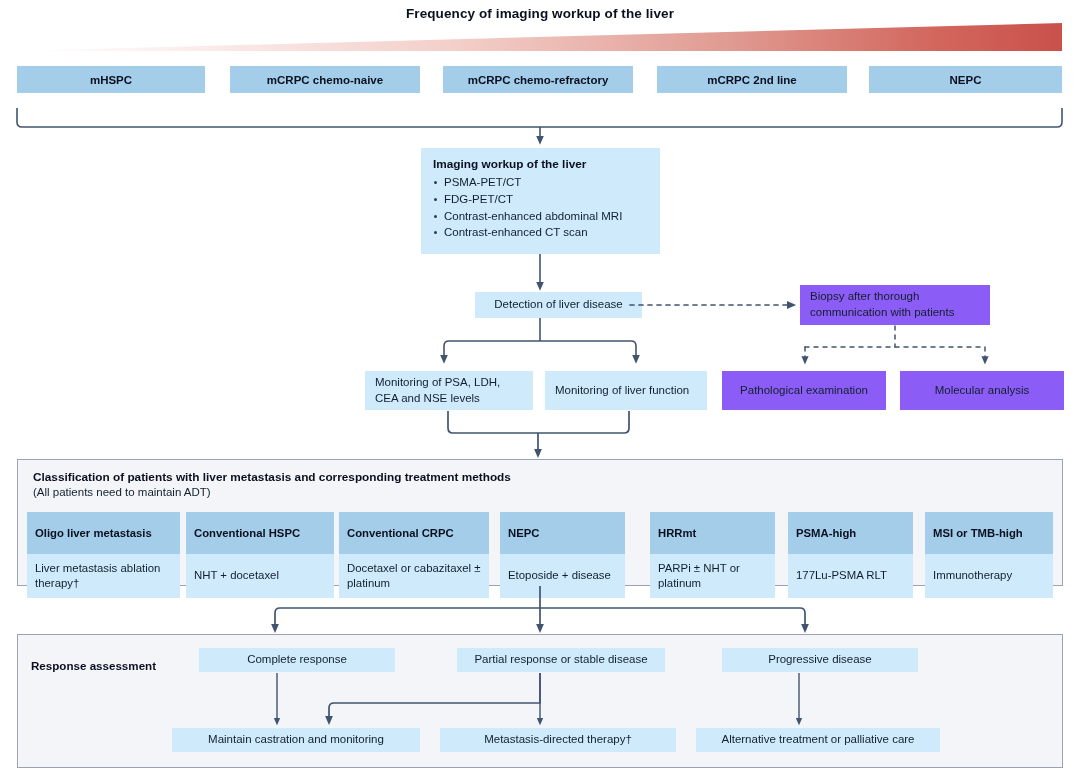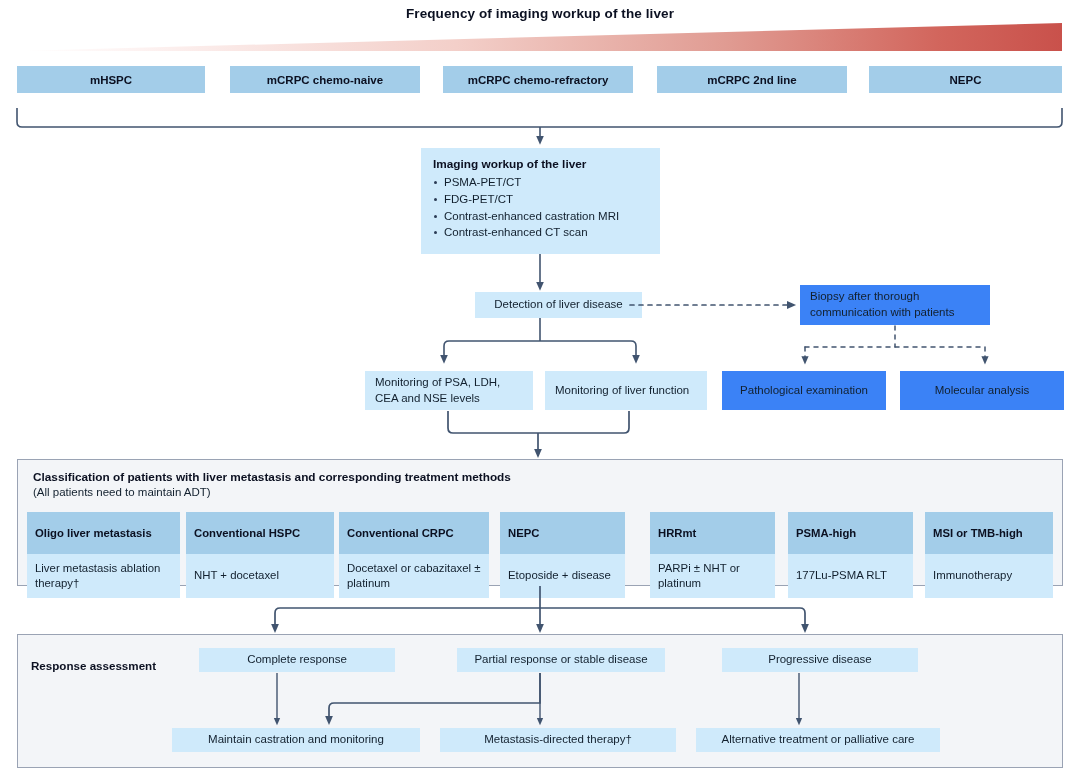--- a/index.html
+++ b/index.html
@@ -45,21 +45,21 @@
   .bluebox{
     background:#cfeafb;
     color:#12202e;
     font-size:11.5px;
     display:flex;align-items:center;
     padding:6px 10px;
     line-height:1.35;
   }
   .bluebox.center{justify-content:center;text-align:center;margin-left:20px;}
   .graybox{
-    background:#3b82f6;
+    background:#8b5cf6;
     color:#12202e;
     font-size:11.5px;
     display:flex;align-items:center;
     padding:0 10px;
     line-height:1.35;
   }
   .graybox.center{justify-content:center;text-align:right;}
 
   
   .workup{
@@ -128,21 +128,21 @@
   <div class="abs stage" style="left:230px;width:190px;">mCRPC chemo-naive</div>
   <div class="abs stage" style="left:443px;width:190px;">mCRPC chemo-refractory</div>
   <div class="abs stage" style="left:657px;width:190px;">mCRPC 2nd line</div>
   <div class="abs stage" style="left:869px;width:193px;">NEPC</div>
 
   <div class="abs workup">
     <h4>Imaging workup of the liver</h4>
     <ul>
       <li>PSMA-PET/CT</li>
       <li>FDG-PET/CT</li>
-      <li>Contrast-enhanced castration MRI</li>
+      <li>Contrast-enhanced abdominal MRI</li>
       <li>Contrast-enhanced CT scan</li>
     </ul>
   </div>
 
   <div class="abs bluebox center" style="left:455px;top:292px;width:167px;height:26px;">Detection of liver disease</div>
 
   <div class="abs graybox" style="left:800px;top:285px;width:190px;height:40px;">Biopsy after thorough communication with patients</div>
 
   <div class="abs bluebox" style="left:365px;top:371px;width:168px;height:39px;">Monitoring of PSA, LDH, CEA and NSE levels</div>
   <div class="abs bluebox" style="left:545px;top:371px;width:162px;height:39px;">Monitoring of liver function</div>

